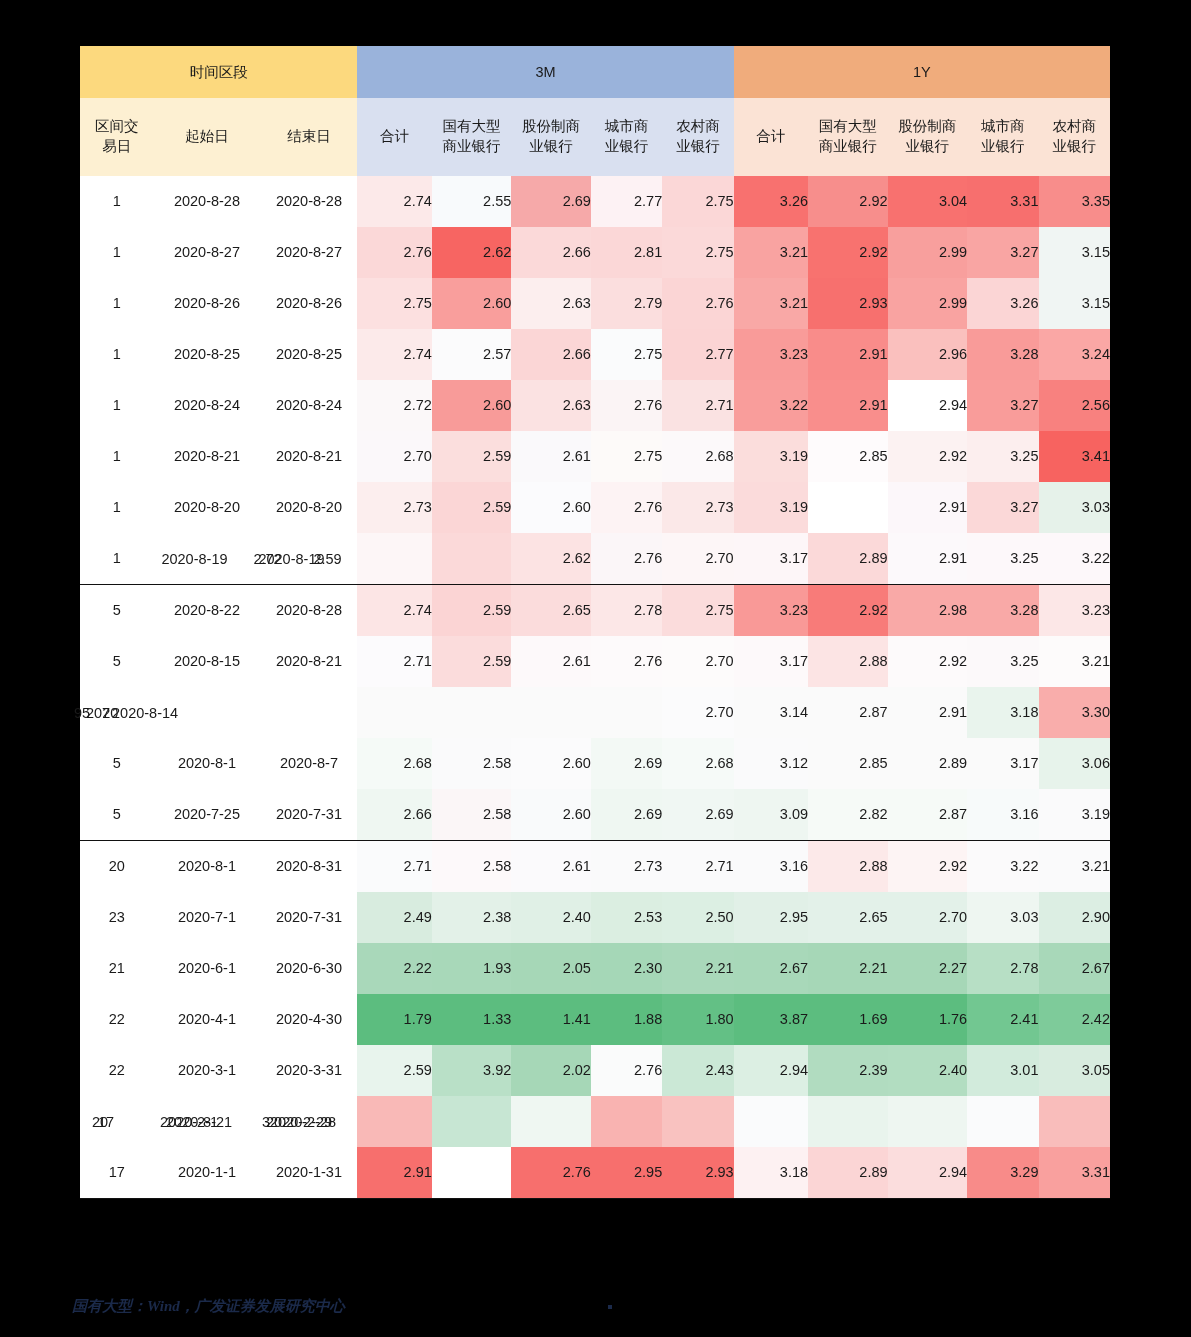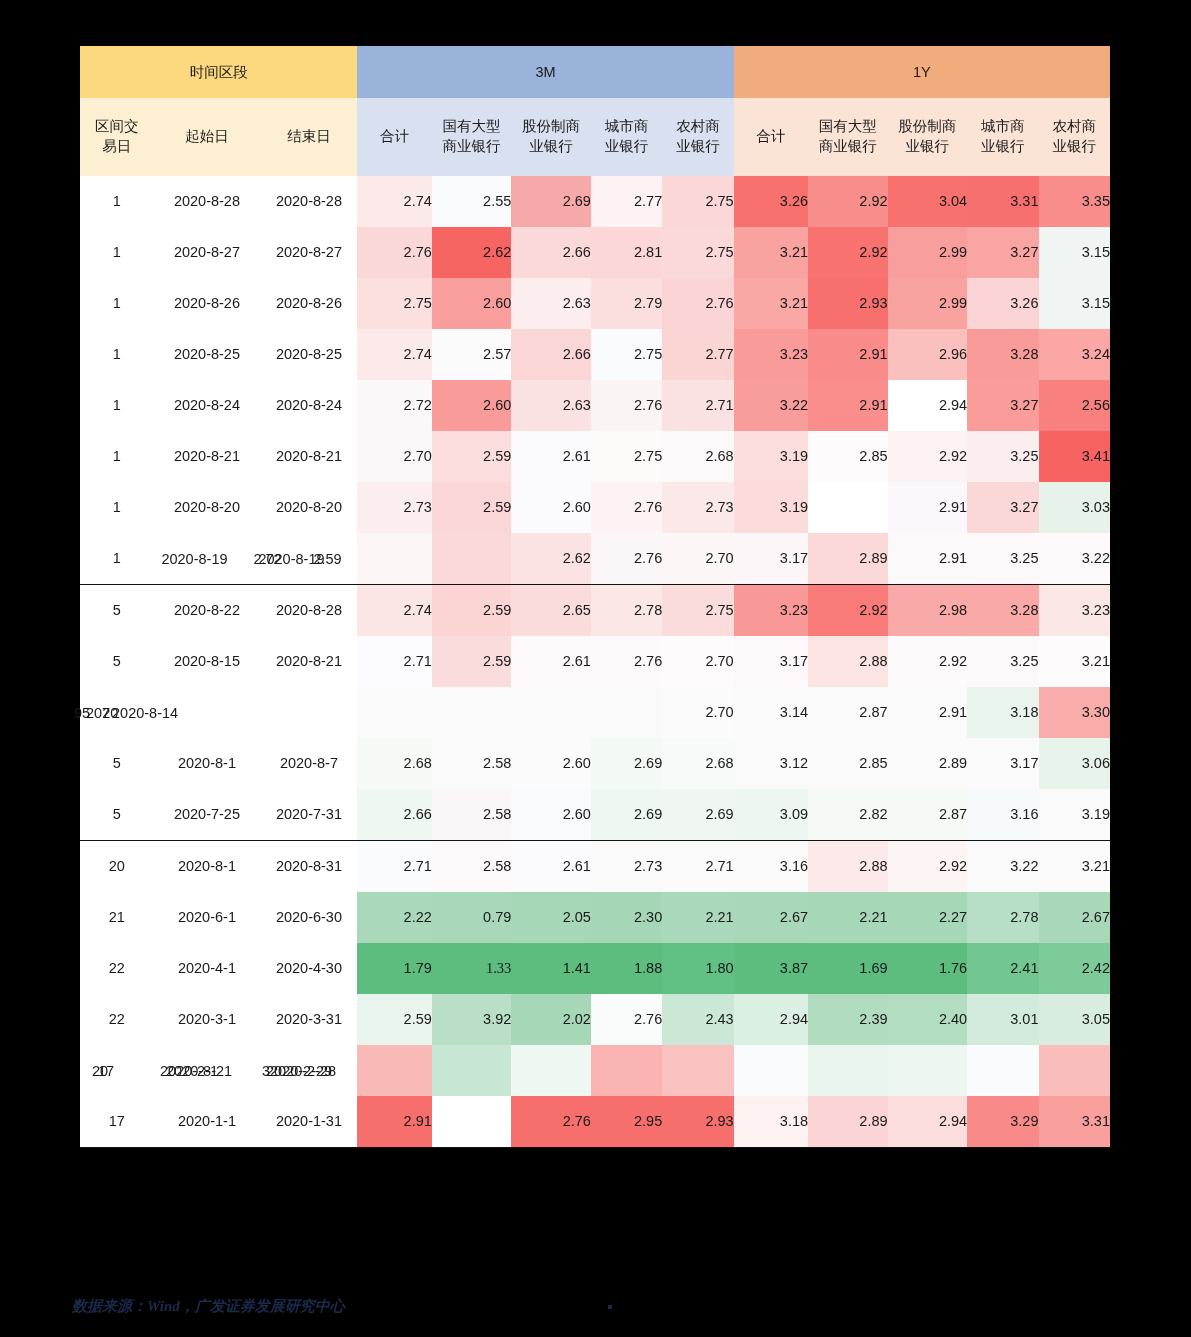--- a/index.html
+++ b/index.html
@@ -379,40 +379,55 @@
             <td class="dc" style="background: rgb(251, 250, 252);">2.61</td>
             <td class="dc" style="background: rgb(250, 250, 251);">2.73</td>
             <td class="dc" style="background: rgb(250, 250, 251);">2.71</td>
             <td class="dc" style="background: rgb(250, 250, 251);">3.16</td>
             <td class="dc" style="background: rgb(252, 233, 233);">2.88</td>
             <td class="dc" style="background: rgb(253, 244, 244);">2.92</td>
             <td class="dc" style="background: rgb(251, 250, 251);">3.22</td>
             <td class="dc" style="background: rgb(250, 250, 251);">3.21</td>
           </tr>
           <tr>
+            <td class="lbl">23</td>
+            <td class="lbl">2020-7-1</td>
+            <td class="lbl">2020-7-31</td>
+            <td class="dc" style="background: rgb(216, 236, 223);">2.49</td>
+            <td class="dc" style="background: rgb(227, 241, 232);">2.38</td>
+            <td class="dc" style="background: rgb(224, 240, 230);">2.40</td>
+            <td class="dc" style="background: rgb(219, 238, 225);">2.53</td>
+            <td class="dc" style="background: rgb(220, 239, 227);">2.50</td>
+            <td class="dc" style="background: rgb(225, 240, 231);">2.95</td>
+            <td class="dc" style="background: rgb(227, 241, 233);">2.65</td>
+            <td class="dc" style="background: rgb(227, 241, 233);">2.70</td>
+            <td class="dc" style="background: rgb(238, 246, 241);">3.03</td>
+            <td class="dc" style="background: rgb(220, 238, 227);">2.90</td>
+          </tr>
+          <tr>
             <td class="lbl">21</td>
             <td class="lbl">2020-6-1</td>
             <td class="lbl">2020-6-30</td>
             <td class="dc" style="background: rgb(169, 216, 186);">2.22</td>
-            <td class="dc" style="background: rgb(168, 216, 185);">0.79</td>
+            <td class="dc" style="background: rgb(168, 216, 185);">1.93</td>
             <td class="dc" style="background: rgb(166, 215, 183);">2.05</td>
             <td class="dc" style="background: rgb(165, 215, 183);">2.30</td>
             <td class="dc" style="background: rgb(169, 216, 186);">2.21</td>
             <td class="dc" style="background: rgb(168, 216, 185);">2.67</td>
             <td class="dc" style="background: rgb(166, 215, 183);">2.21</td>
             <td class="dc" style="background: rgb(166, 215, 183);">2.27</td>
             <td class="dc" style="background: rgb(183, 223, 197);">2.78</td>
             <td class="dc" style="background: rgb(168, 216, 185);">2.67</td>
           </tr>
           <tr>
             <td class="lbl">22</td>
             <td class="lbl">2020-4-1</td>
             <td class="lbl">2020-4-30</td>
             <td class="dc" style="background: rgb(92, 189, 127);">1.79</td>
-            <td class="dc" style="background: rgb(92, 189, 127); font-family: Liberation Serif, serif;">1.33</td>
+            <td class="dc" style="background: rgb(92, 189, 127);">1.33</td>
             <td class="dc" style="background: rgb(92, 189, 127);">1.41</td>
             <td class="dc" style="background: rgb(92, 189, 127);">1.88</td>
             <td class="dc" style="background: rgb(99, 192, 133);">1.80</td>
             <td class="dc" style="background: rgb(92, 189, 127);">3.87</td>
             <td class="dc" style="background: rgb(92, 189, 127);">1.69</td>
             <td class="dc" style="background: rgb(92, 189, 127);">1.76</td>
             <td class="dc" style="background: rgb(114, 199, 145);">2.41</td>
             <td class="dc" style="background: rgb(126, 203, 154);">2.42</td>
           </tr>
           <tr>
@@ -465,16 +480,16 @@
             <td class="dc" style="background: rgb(253, 241, 242);">3.18</td>
             <td class="dc" style="background: rgb(251, 213, 213);">2.89</td>
             <td class="dc" style="background: rgb(251, 221, 221);">2.94</td>
             <td class="dc" style="background: rgb(248, 139, 137);">3.29</td>
             <td class="dc" style="background: rgb(249, 160, 158);">3.31</td>
           </tr>
         </tbody>
     </table>
   </div>
 
-  <div class="footer">数据来源：Wind，广发证券发展研究中心</div>
+  <div class="footer">国有大型：Wind，广发证券发展研究中心</div>
   <div class="footdot"></div>
 
 </div>
 
 </body></html>

